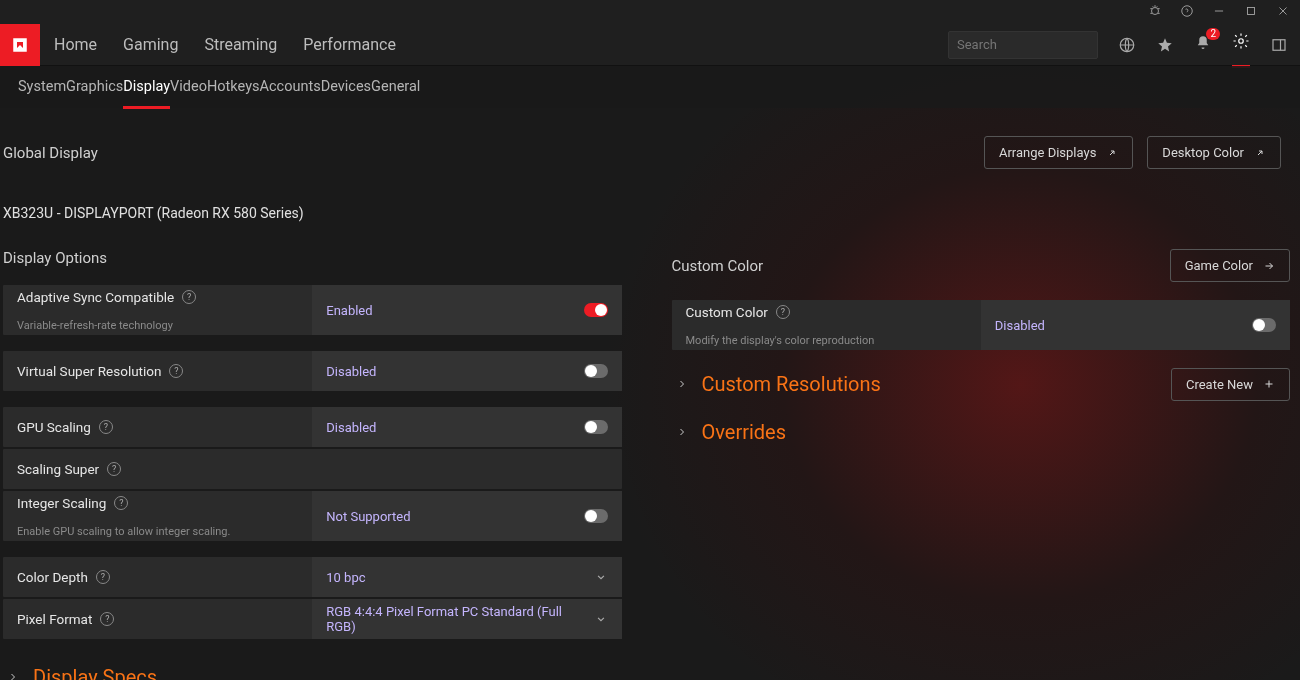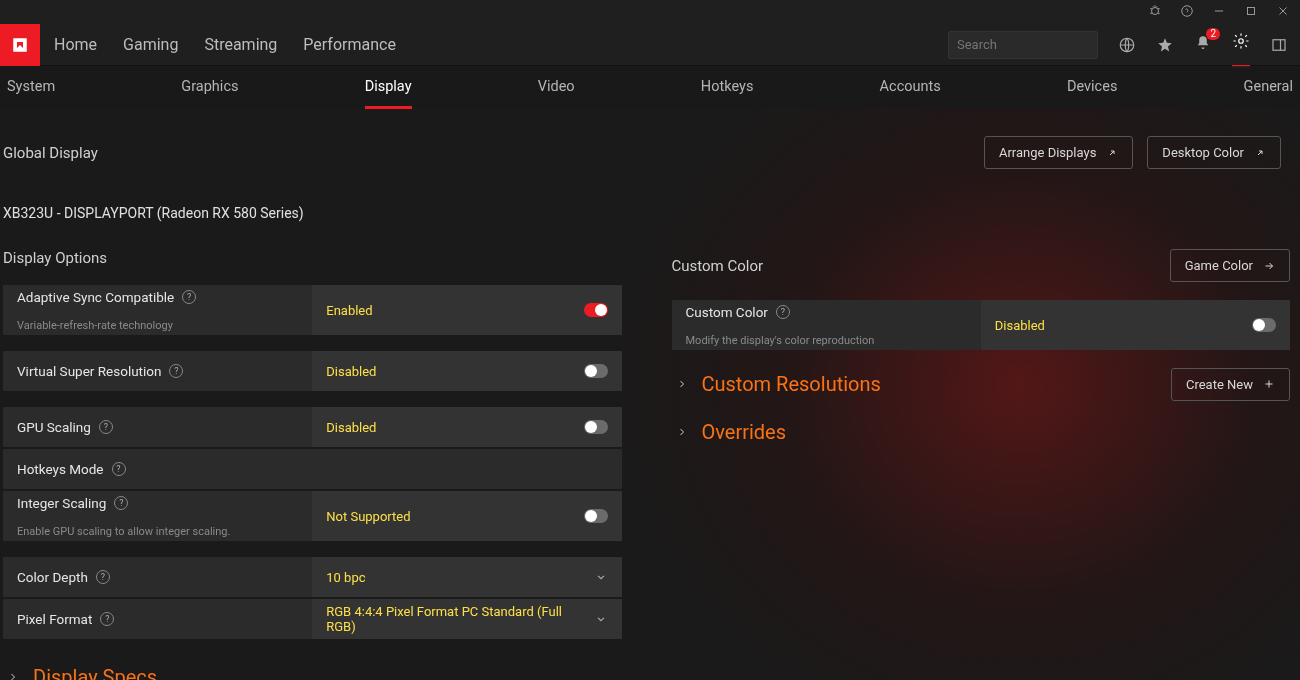--- a/index.html
+++ b/index.html
@@ -25,21 +25,21 @@
   .search { display:flex; align-items:center; background:#2a2a2a; border:1px solid #333; border-radius:2px; height:28px; width:150px; padding:0 8px; }
   .search input { background:transparent; border:none; outline:none; color:#ccc; font-size:13px; flex:1; }
   .icon { width:18px; height:18px; stroke:#aaa; fill:none; stroke-width:1.6; }
   .icon.fill { fill:#aaa; stroke:none; }
   .notif-wrap { position:relative; cursor:pointer; }
   .badge { position:absolute; top:-6px; right:-8px; background:#ed1c24; color:#fff; font-size:10px; border-radius:8px; padding:1px 4px; line-height:1; }
   .gear-wrap { position:relative; padding-bottom:4px; }
   .gear-wrap::after { content:""; position:absolute; left:0; right:0; bottom:-10px; height:3px; background:#ed1c24; }
 
   
-  .subtabs { height: 42px; background: rgba(25,25,25,0.9); display:flex; align-items:center; padding:0 7px; position:relative; z-index:5;justify-content:space-between; }
+  .subtabs { height: 42px; background: rgba(25,25,25,0.9); display:flex; align-items:center; padding:0 18px; position:relative; z-index:5; }
   .subtabs span { font-size:14.5px; color:#b5b5b5; cursor:pointer; position:relative; padding-bottom:2px;}
   .subtabs span.active { color:#fff; }
   .subtabs span.active::after { content:""; position:absolute; left:0; right:0; bottom:-12px; height:3px; background:#ed1c24; }
 
   
   .content { position:relative; z-index:4; padding: 28px 10px 10px 3px; display:flex; flex-direction:column; height: calc(680px - 24px - 42px - 42px); }
   .header-row { display:flex; align-items:center; justify-content:space-between; padding:0 9px 0 0; }
   .section-title { font-size:15px; color:#d0d0d0; font-weight:400; }
   .btn-outline { border:1px solid #555; background:transparent; color:#d8d8d8; font-size:13px; padding:8px 14px; border-radius:3px; display:inline-flex; align-items:center; gap:10px; cursor:pointer; }
   .btn-outline svg { width:12px; height:12px; stroke:#d8d8d8; fill:none; stroke-width:2; }
@@ -51,21 +51,21 @@
   .col { flex:1; min-width:0; }
   .col-head { display:flex; justify-content:space-between; align-items:center; margin-bottom:18px; }
   .col-title { font-size:15px; color:#d0d0d0; }
 
   .row { display:flex; background:#2b2b2b; margin-bottom:2px; height:40px; border-radius:1px; }
   .row.tall { height:50px; }
   .row .lcell { width:50%; padding:0 14px; display:flex; flex-direction:column; justify-content:center; gap:14px; }
   .row .lcell .lbl { font-size:13.5px; color:#e6e6e6; display:flex; align-items:center; gap:8px; }
   .row .lcell .sub { font-size:11px; color:#8a8a8a; }
   .row .rcell { width:50%; background:#333; padding:0 14px; display:flex; align-items:center; justify-content:space-between; }
-  .row .rcell .val { font-size:13px; color:#fde047; }
+  .row .rcell .val { font-size:13px; color:#c4b5fd; }
   .help { width:14px; height:14px; border:1px solid #888; border-radius:50%; display:inline-flex; align-items:center; justify-content:center; font-size:9px; color:#aaa; cursor:pointer; }
 
   .toggle { width:24px; height:14px; border-radius:8px; position:relative; cursor:pointer; }
   .toggle::after { content:""; width:12px; height:12px; border-radius:50%; background:#fff; position:absolute; top:1px; }
   .toggle.on { background:#ed1c24; }
   .toggle.on::after { right:1px; }
   .toggle.off { background:#6b6b6b; }
   .toggle.off::after { left:1px; }
 
   .chev { width:14px; height:14px; stroke:#aaa; fill:none; stroke-width:2; }
@@ -223,21 +223,21 @@
             </div>
           </div>
         <div class="rcell">
             <span class="val">Disabled</span>
             <span class="toggle off"></span>
           </div>
       </div>
       <div class="row">
         <div class="lcell">
             <div class="lbl">
-              <span>Hotkeys Mode</span>
+              <span>Scaling Super</span>
               <span class="help">?</span>
             </div>
           </div>
       </div>
       <div class="row tall">
         <div class="lcell">
           <div class="lbl">
               <span>Integer Scaling</span>
               <span class="help">?</span>
             </div>

